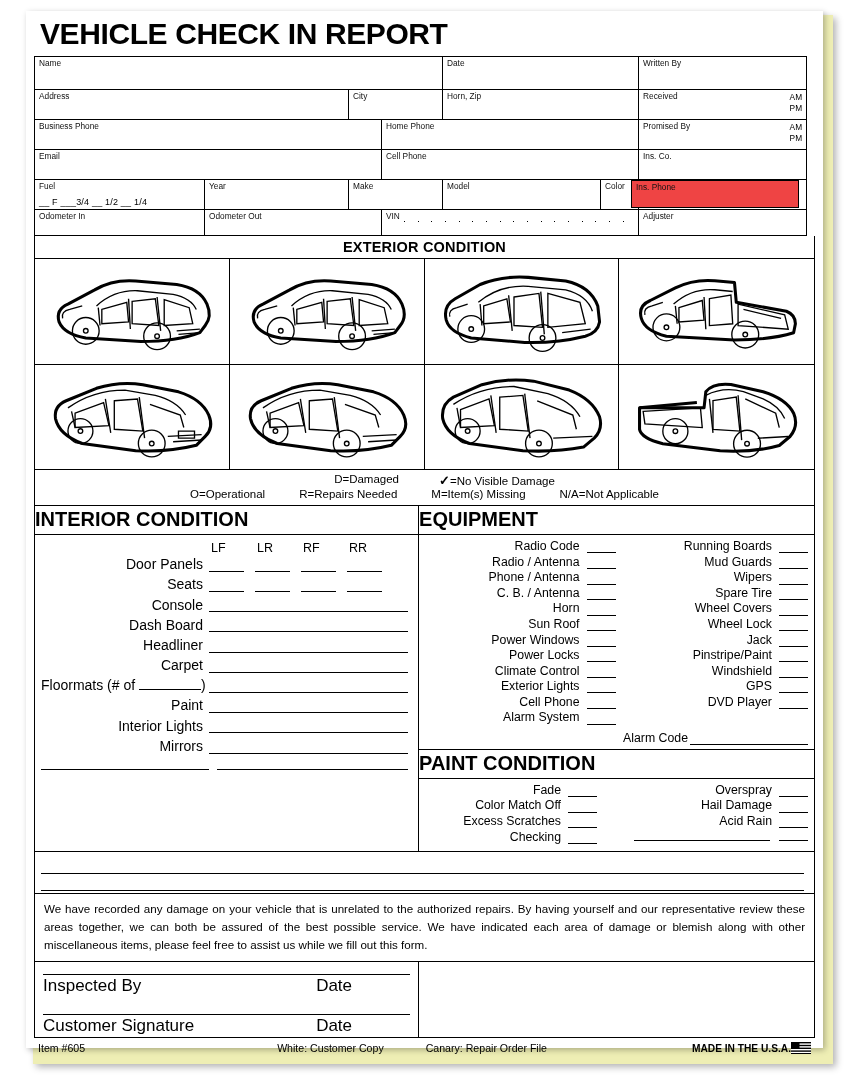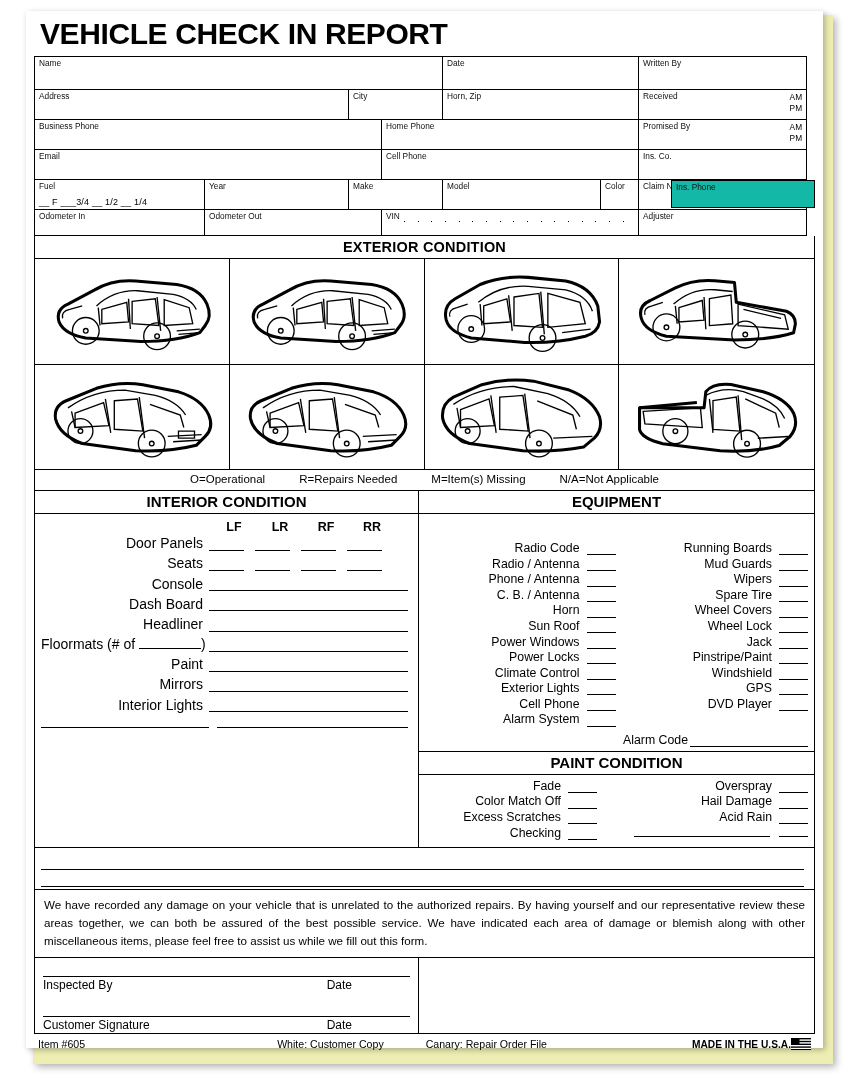--- a/index.html
+++ b/index.html
@@ -63,38 +63,38 @@
   .legend .l1, .legend .l2 { display:flex; }
   .legend .l1 { justify-content:center; gap:40px; padding-left:40px; }
   .legend .l2 { justify-content:center; gap:34px; }
   .legend span { white-space:nowrap; }
   .chk { font-size:13px; font-weight:bold; }
 
   
   .cols { display:flex; border:1.3px solid #000; border-top:none; }
   .colL { width:49.3%; border-right:1.3px solid #000; }
   .colR { width:50.7%; }
-  .subbar { text-align:center; font-weight:bold; font-size:15px; padding:2px 0 3px; border-bottom:1.3px solid #000; }
+  .subbar { text-align:left; font-weight:bold; font-size:20px; padding:2px 0 3px; border-bottom:1.3px solid #000; }
   .subbar.t { border-top:1.3px solid #000; }
 
   
   .intbody { padding:6px 10px 8px 6px; }
   .hdrow { display:flex; font-size:12.5px; padding-left:170px; margin-bottom:2px; }
-  .hdrow b { font-weight:bold; width:46px; text-align:center; }
+  .hdrow b { font-weight:normal; width:46px; }
   .irow { display:flex; align-items:flex-end; font-size:14px; margin-bottom:5.5px; }
   .iname { width:168px; text-align:right; padding-right:6px; line-height:1.05; white-space:nowrap; }
   .i4 { display:flex; gap:11px; }
   .i4 u { width:35px; border-bottom:1.4px solid #000; height:10px; display:inline-block; }
   .iline { flex:1; border-bottom:1.4px solid #000; height:10px; }
   .fmblank { display:inline-block; width:62px; border-bottom:1.4px solid #000; height:10px; }
   .lastrow { display:flex; gap:8px; margin-top:6px; }
   .lastrow u { border-bottom:1.4px solid #000; height:10px; }
 
   
-  .eqbody { display:flex; padding:5px 6px 4px 4px;margin-top:23px; }
+  .eqbody { display:flex; padding:5px 6px 4px 4px; }
   .eqcol { width:50%; }
   .erow { display:flex; align-items:flex-end; justify-content:flex-end; font-size:12.3px; margin-bottom:2.3px; }
   .ename { text-align:right; white-space:nowrap; line-height:1.08; }
   .eblank { width:29px; border-bottom:1.4px solid #000; height:10px; margin-left:7px; }
   .alarmrow { display:flex; align-items:flex-end; font-size:12.3px; padding:0 6px 4px 4px; }
   .alarmrow .acl { margin-left:auto; white-space:nowrap; }
   .alarmline { width:118px; border-bottom:1.4px solid #000; height:11px; margin-left:2px; }
 
   
   .pbody { display:flex; padding:5px 6px 5px 4px;gap:37px; }
@@ -107,21 +107,21 @@
   .nline { flex:1; border-bottom:1.4px solid #000; height:12px; }
   .nline2 { border-bottom:1.4px solid #000; height:17px; }
 
   .disc { border:1.3px solid #000; border-top:none; padding:6px 9px 7px; font-size:11.6px; line-height:1.55; text-align:justify; }
 
   
   .sigwrap { display:flex; border:1.3px solid #000; border-top:none; height:76px; }
   .sigL { width:49.3%; border-right:1.3px solid #000; padding:0 8px; display:flex; flex-direction:column; justify-content:flex-end; }
   .sigR { width:50.7%; }
   .sigline { border-bottom:1.2px solid #000; height:21px; }
-  .sigcap { display:flex; justify-content:space-between; font-size:12px; padding:1px 0 6px; }
+  .sigcap { display:flex; justify-content:space-between; font-size:17px; padding:1px 0 6px; }
   .sigcap .dt { padding-right:58px; }
 
   
   .foot { display:flex; align-items:center; font-size:10.6px; padding:4px 2px 0 4px; }
   .foot .f2 { margin-left:192px; }
   .foot .f3 { margin-left:42px; }
   .foot .f4 { margin-left:auto; font-weight:bold; font-size:10.2px; display:flex; align-items:center; padding-right:2px; }
   .flag { width:20px; height:12px; display:block; }
 </style>
 </head>
@@ -253,21 +253,21 @@
         </div>
       </td>
       <td>
         <span class="lbl">Adjuster</span>
             </td>
     </tr>
   </tbody>
       </table>
 
   <div style="position:relative;height:0">
-    <div style="position:absolute; right:0; top:-56px; width:144px; height:28px; border:1.3px solid #000; background:#14b8a6;">
+    <div style="position:absolute; right:16px; top:-56px; width:168px; height:28px; border:1.3px solid #000; background:#ef4444;">
       <span class="lbl">Ins. Phone</span>
     </div>
   </div>
 
   <div class="bar">EXTERIOR CONDITION</div>
 
   <div class="vehgrid">
 
     <div class="vcell">
       <svg viewBox="0 0 200 100">
@@ -446,20 +446,24 @@
         <circle cx="54" cy="66" r="14"></circle>
               <circle cx="54" cy="66" r="2.6"></circle>
         <circle cx="134" cy="80" r="15"></circle>
               <circle cx="134" cy="80" r="2.6"></circle>
       </g>
           </svg>
     </div>
   </div>
 
   <div class="legend">
+    <div class="l1">
+      <span>D=Damaged</span>
+      <span><span class="chk">✓</span><span>=No Visible Damage</span></span>
+    </div>
     <div class="l2">
       <span>O=Operational</span>
       <span>R=Repairs Needed</span>
       <span>M=Item(s) Missing</span>
       <span>N/A=Not Applicable</span>
     </div>
   </div>
 
   <div class="cols">
     <div class="colL">
@@ -496,33 +500,37 @@
               </div>
               <div class="irow">
                 <span class="iname">Dash Board</span>
                 <span class="iline"></span>
               </div>
               <div class="irow">
                 <span class="iname">Headliner</span>
                 <span class="iline"></span>
               </div>
               <div class="irow">
+                <span class="iname">Carpet</span>
+                <span class="iline"></span>
+              </div>
+              <div class="irow">
                 <span class="iname">Floormats (# of <span class="fmblank"></span>)</span>
                 <span class="iline"></span>
               </div>
               <div class="irow">
                 <span class="iname">Paint</span>
                 <span class="iline"></span>
               </div>
               <div class="irow">
+                <span class="iname">Interior Lights</span>
+                <span class="iline"></span>
+              </div>
+              <div class="irow">
                 <span class="iname">Mirrors</span>
-                <span class="iline"></span>
-              </div>
-              <div class="irow">
-                <span class="iname">Interior Lights</span>
                 <span class="iline"></span>
               </div>
             </div>
         <div class="lastrow">
           <u style="width:168px"></u>
               <u style="flex:1"></u>
         </div>
       </div>
     </div>
 

